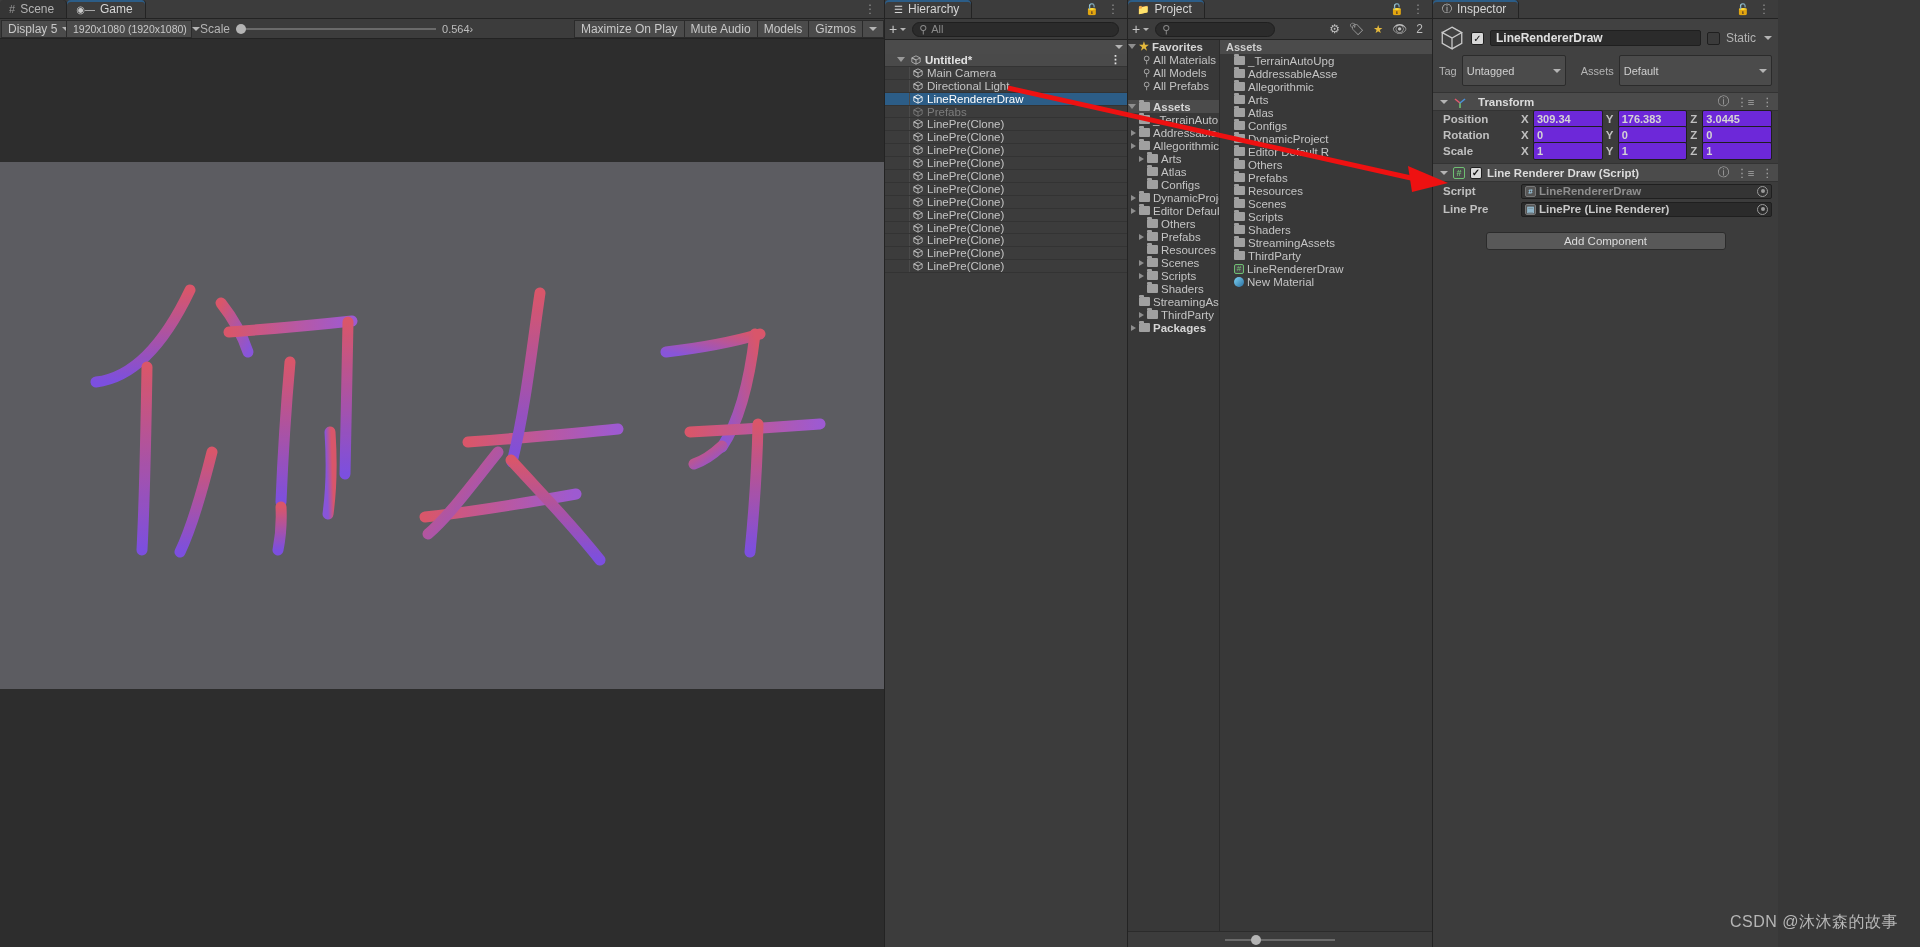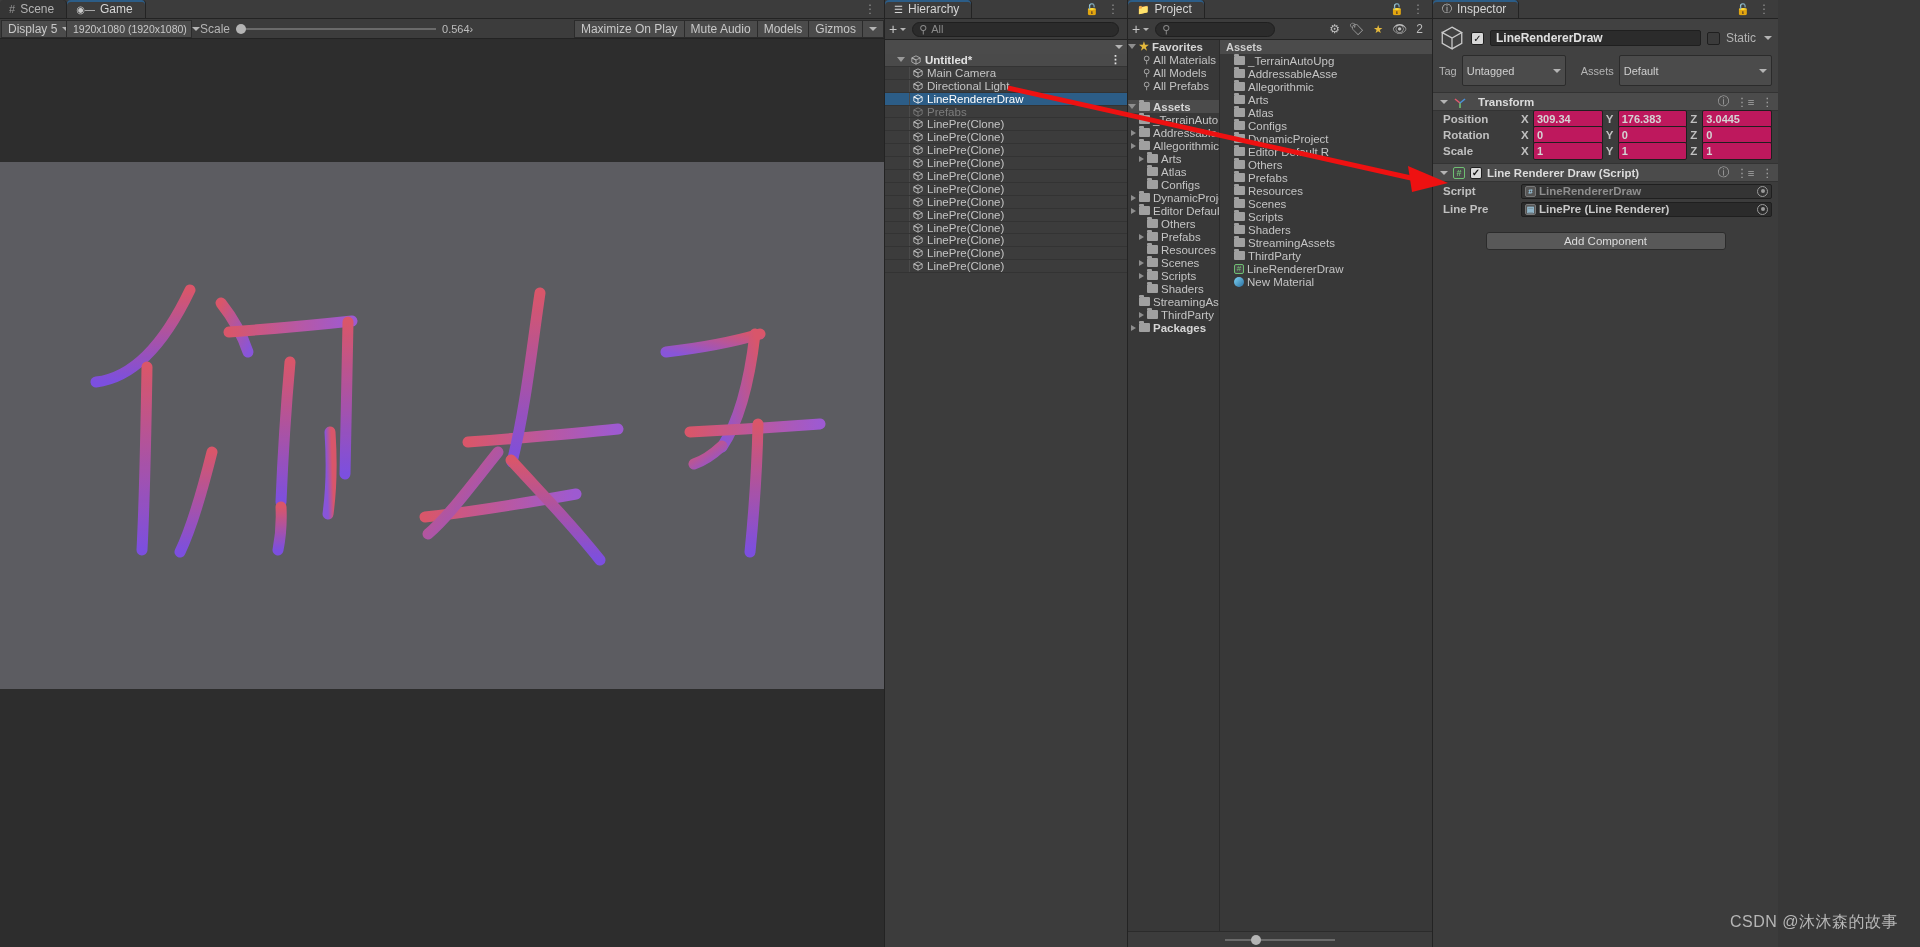--- a/index.html
+++ b/index.html
@@ -110,21 +110,21 @@
   .lbl { color:#b4b4b4; }
   .dropdown { height:31px; background:#4b4b4b; border:1px solid #2b2b2b; border-radius:2px;
               display:flex; align-items:center; padding:0 4px; color:#d0d0d0; font-size:11px; }
   .comp-head { height:19px; background:#4b4b4b; display:flex; align-items:center; gap:5px; padding:0 5px;
                border-top:1px solid #333; border-bottom:1px solid #333; font-size:11.5px; font-weight:bold; color:#dcdcdc; }
   .comp-head .right { margin-left:auto; display:flex; align-items:center; gap:7px; color:#a8a8a8; font-weight:normal; }
   .prop-row { height:16px; display:flex; align-items:center; font-size:11.5px; padding-left:10px;font-weight:bold; }
   .prop-name { width:78px; color:#c0c0c0; }
   .vec { display:flex; align-items:center; gap:3px; flex:1; padding-right:6px; }
   .vec .ax { color:#c0c0c0; width:9px; }
-  .field { flex:1; height:18px; background:#be185d; border:1px solid #1f1f1f; border-radius:2px;
+  .field { flex:1; height:18px; background:#6d28d9; border:1px solid #1f1f1f; border-radius:2px;
            display:flex; align-items:center; padding:0 3px; color:#d4d4d4; font-size:11px; overflow:hidden; white-space:nowrap; }
   .objfield { height:15px; background:#2b2b2b; border:1px solid #1f1f1f; border-radius:2px;
               display:flex; align-items:center; gap:3px; padding:0 3px; color:#c9c9c9; font-size:11.5px; overflow:hidden; white-space:nowrap; }
   .objfield.disabled { color:#8e8e8e; background:#343434; }
   .radio { width:11px;height:11px;border-radius:50%;border:1.5px solid #9a9a9a; margin-left:auto; flex:0 0 11px; position:relative;}
   .radio:after{content:"";position:absolute;left:2.5px;top:2.5px;width:4px;height:4px;border-radius:50%;background:#9a9a9a;}
   .addcomp { margin:14px auto 0 auto; width:240px; height:18px; background:#585858; border:1px solid #2b2b2b;
              border-radius:3px; display:flex; align-items:center; justify-content:center; font-size:11.5px; color:#dcdcdc; }
   .script-icon { width:12px;height:12px; border:1.5px solid #6fbf73; color:#6fbf73; font-size:9px;
                  display:flex;align-items:center;justify-content:center; border-radius:2px; flex:0 0 12px; background:#4a4a4a;}

